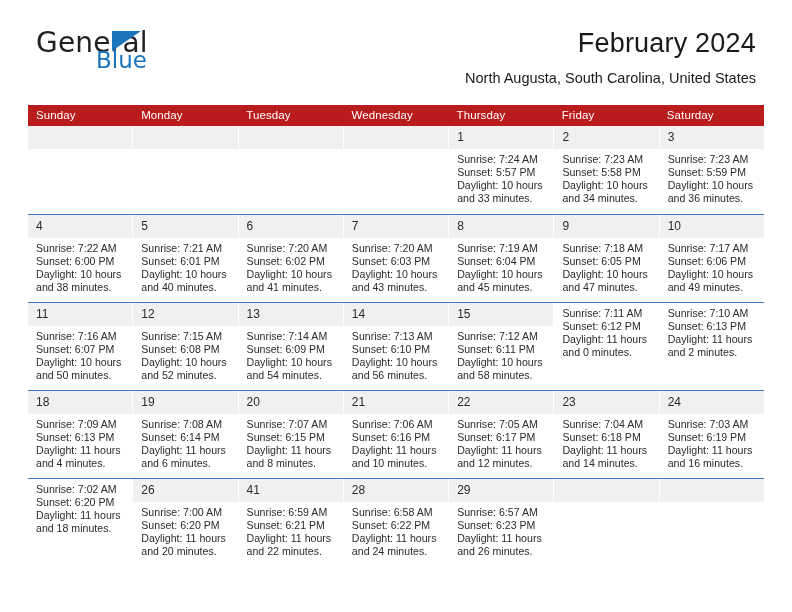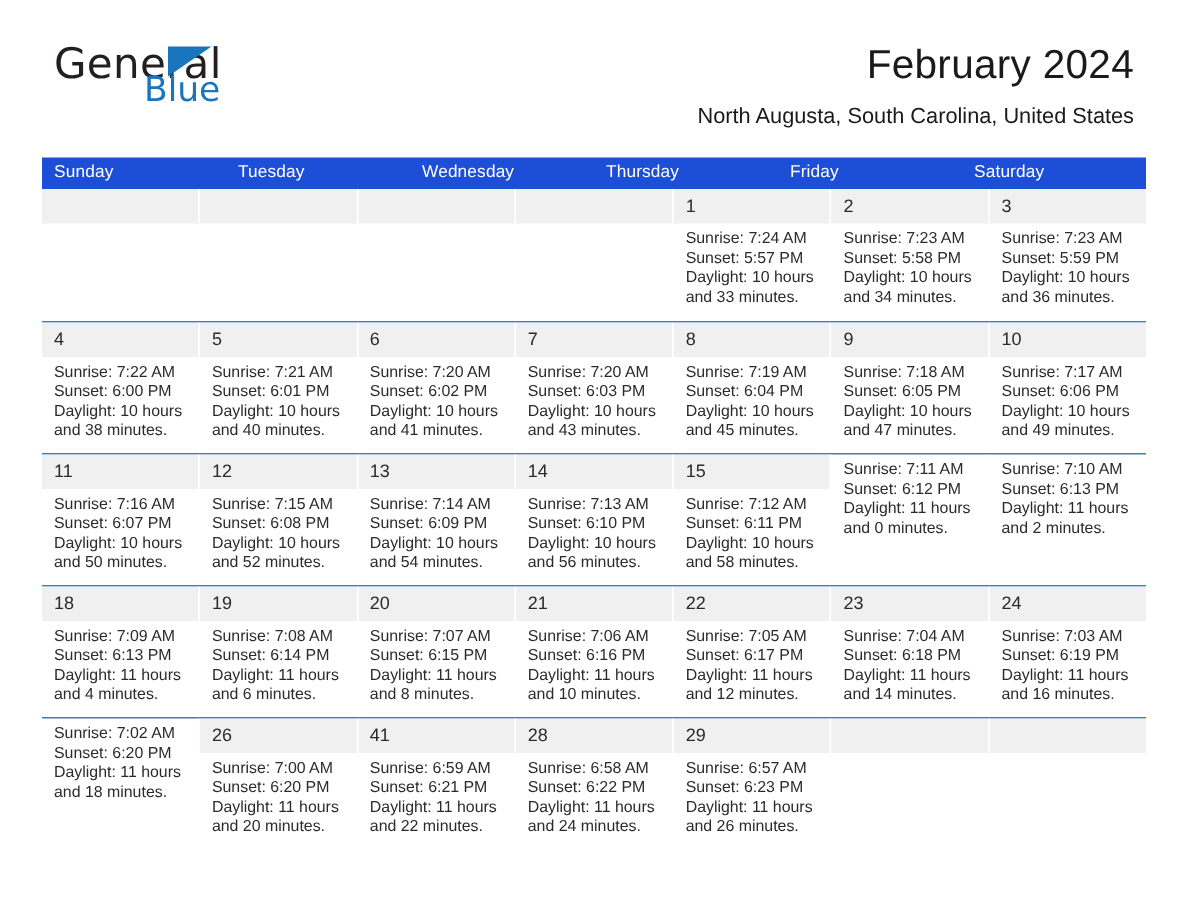--- a/index.html
+++ b/index.html
@@ -84,21 +84,21 @@
   }
   
   .calendar {
     position: absolute;
     left: 28px;
     top: 105px;
     width: 736px;
   }
   .weekdays {
     display: flex;
-    background: #1d4ed8;
+    background: #b91c1c;
   }
   .weekday {
     flex: 1 1 0;
     box-sizing: border-box;
     padding: 4px 0 5px 8px;
     font-size: 11.5px;
     color: #ffffff;
     letter-spacing: .1px;
   }
   .week {
@@ -148,20 +148,21 @@
       <span class="logo-tri"></span>
       <span class="logo-blue">Blue</span>
     </div>
     <div class="title">February 2024</div>
     <div class="subtitle">North Augusta, South Carolina, United States</div>
   </div>
 
   <div class="calendar">
     <div class="weekdays" id="weekday-row">
         <div class="weekday">Sunday</div>
+        <div class="weekday">Monday</div>
         <div class="weekday">Tuesday</div>
         <div class="weekday">Wednesday</div>
         <div class="weekday">Thursday</div>
         <div class="weekday">Friday</div>
         <div class="weekday">Saturday</div>
       </div>
     <div id="weeks-container">
         <div class="week">
           <div class="day empty">
             <span class="daynum"></span>

